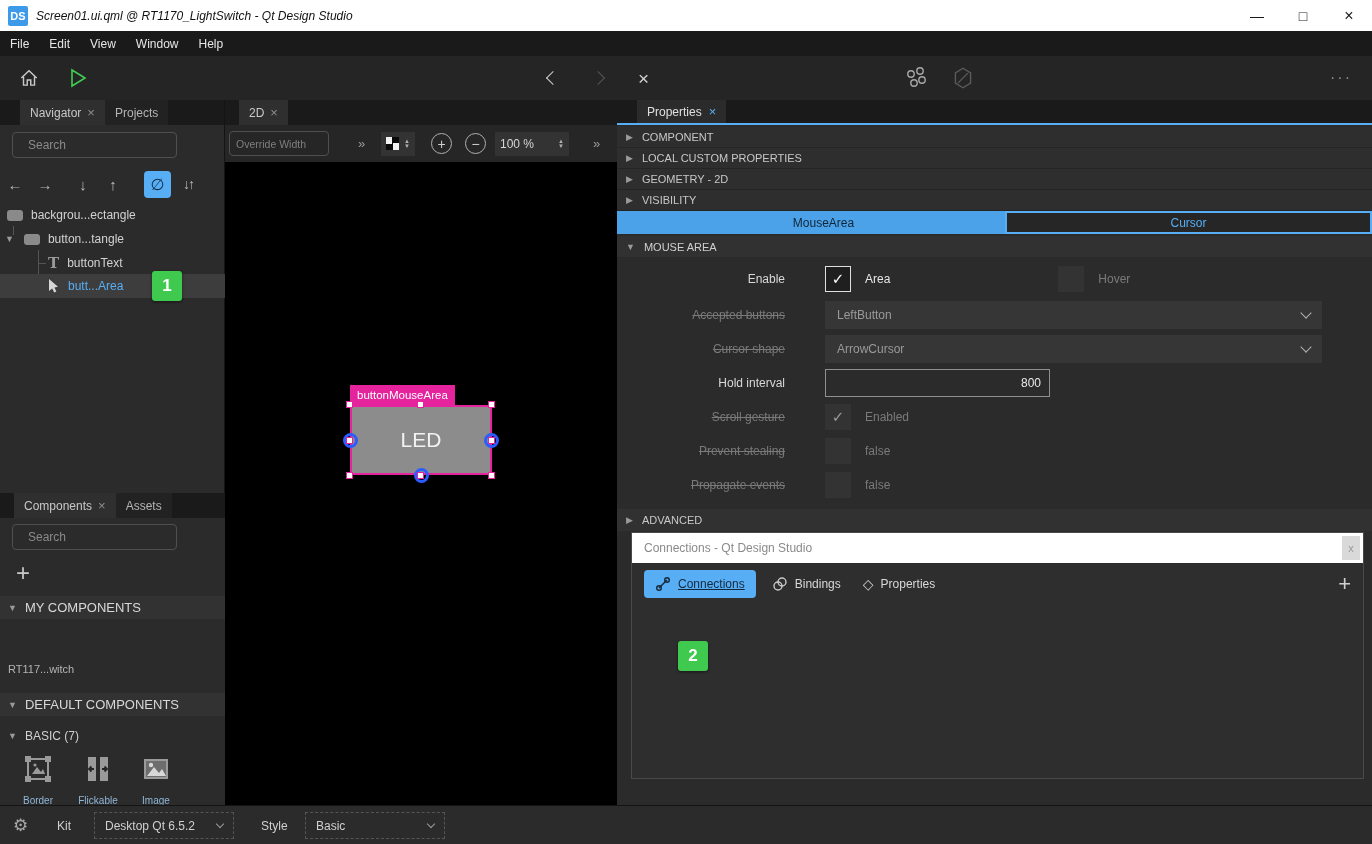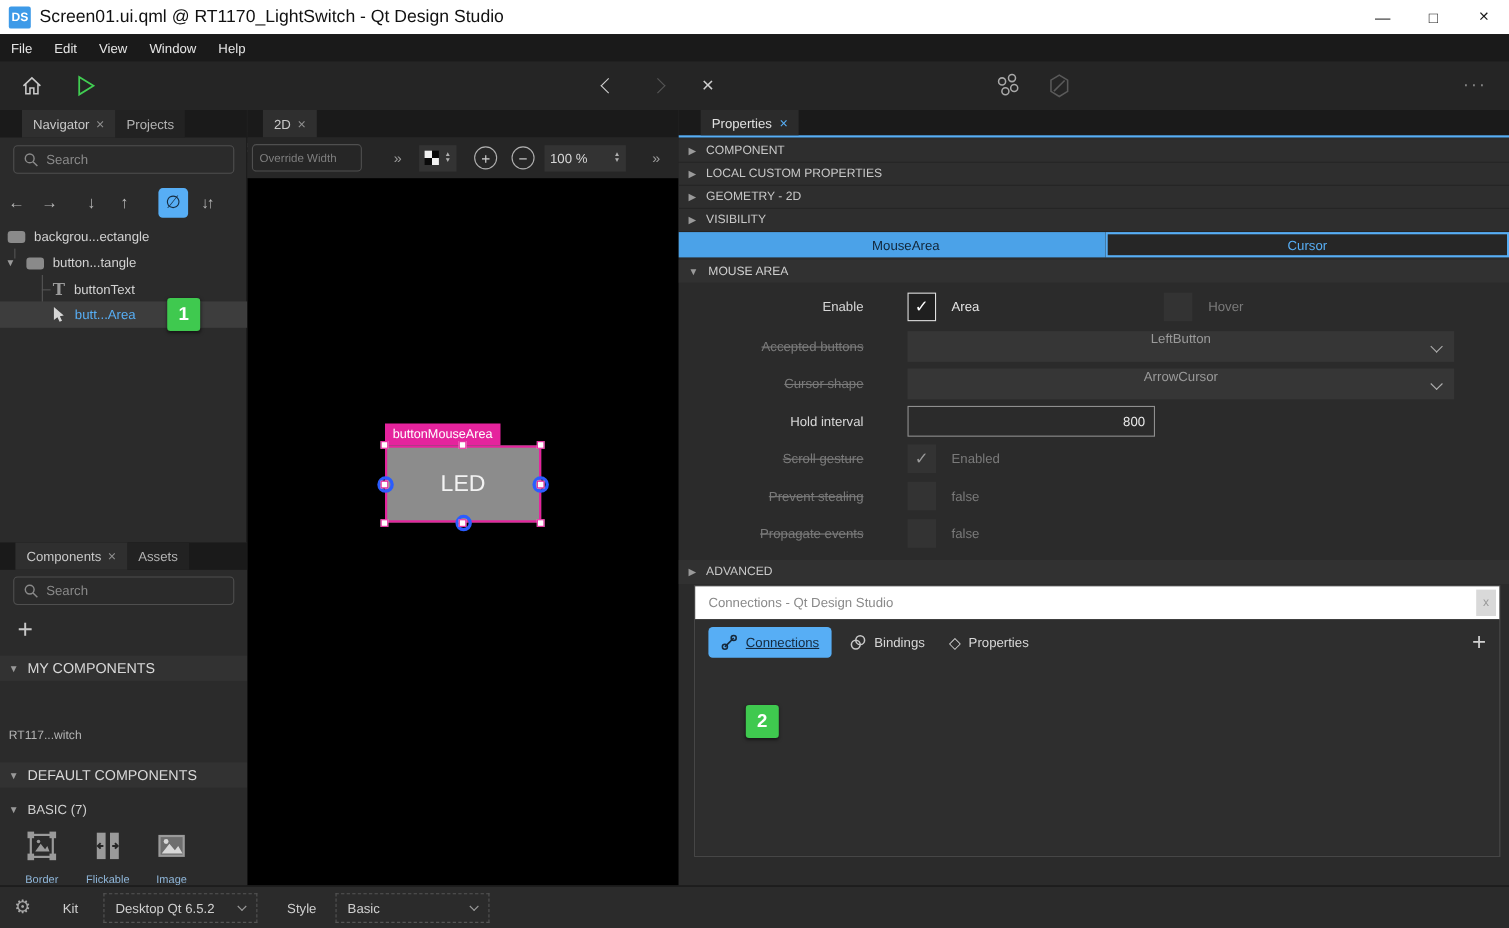--- a/index.html
+++ b/index.html
@@ -3,21 +3,21 @@
 <meta charset="utf-8">
 <style>
   * { margin:0; padding:0; box-sizing:border-box; }
   html,body { background:#101010; }
   body { font-family:"Liberation Sans","DejaVu Sans",sans-serif; font-size:12px; }
   #app { position:relative; width:1372px; height:844px; background:#262626; overflow:hidden; }
 
   
   .titlebar { position:absolute; left:0; top:0; width:1372px; height:31px; background:#ffffff; display:flex; align-items:center; }
   .app-icon { width:20px; height:20px; margin-left:8px; background:#3d9ae8; color:#fff; font-weight:bold; font-size:11px; display:flex; align-items:center; justify-content:center; border-radius:2px; }
-  .win-title { margin-left:8px; color:#111; font-size:16px; }
+  .win-title { margin-left:8px; color:#111; font-size:12px;font-style:italic; }
   .win-controls { margin-left:auto; display:flex; }
   .win-btn { width:46px; height:31px; display:flex; align-items:center; justify-content:center; color:#1a1a1a; font-size:14px; }
 
   
   .menubar { position:absolute; left:0; top:31px; width:1372px; height:25px; background:#1a1a1a; display:flex; align-items:center; }
   .menu-item { padding:0 10px; color:#e6e6e6; height:25px; display:flex; align-items:center; }
   .menu-item::first-letter { text-decoration:underline; }
 
   
   .toolbar { position:absolute; left:0; top:56px; width:1372px; height:44px; background:#252525; display:flex; align-items:center; }
@@ -34,21 +34,21 @@
 
   
   .tabstrip { height:25px; background:#1a1a1a; display:flex; align-items:stretch; }
   .tab { display:flex; align-items:center; justify-content:center; gap:6px; color:#c8c8c8; font-size:12px; padding:0 10px; }
   .tab .close-x { color:#8f8f8f; font-size:13px; }
   .tab.active { background:#2f2f2f; }
   .tab.inactive { background:#222222; color:#b4b4b4; }
 
   
   .left-panel { position:absolute; left:0; top:100px; width:225px; height:705px; background:#2b2b2b; border-right:1px solid #141414; }
-  .searchbox { position:absolute; left:12px; width:201px; height:26px; border:1px solid #4f4f4f; border-radius:4px; display:flex; align-items:center; padding:0 8px; gap:7px; }
+  .searchbox { position:absolute; left:12px; width:165px; height:26px; border:1px solid #4f4f4f; border-radius:4px; display:flex; align-items:center; padding:0 8px; gap:7px; }
   .searchbox input { background:transparent; border:none; outline:none; color:#c8c8c8; font-size:12px; width:140px; font-family:"Liberation Sans",sans-serif; }
   .searchbox input::placeholder { color:#8a8a8a; }
   .nav-icons { position:absolute; left:0; top:68px; width:225px; height:32px; display:flex; align-items:center; }
   .nav-arrow { color:#b8b8b8; font-size:15px; width:30px; text-align:center; }
   .eye-btn { width:27px; height:27px; background:#57aef5; border-radius:4px; color:#152b3f; font-size:16px; display:flex; align-items:center; justify-content:center; margin-left:16px; }
   .sort-ic { color:#b8b8b8; font-size:14px; letter-spacing:-2px; margin-left:12px; }
   .tree { position:absolute; left:0; top:104px; width:225px; }
   .tree-row { position:absolute; left:0; width:225px; height:22px; display:flex; align-items:center; color:#d2d2d2; }
   .tree-row.selected { background:#3d3d3d; height:24px; }
   .node-rect { width:16px; height:11px; background:#8a8a8a; border-radius:3px; }
@@ -99,21 +99,21 @@
   .form { position:absolute; left:0; top:162px; width:755px; }
   .form-row { position:absolute; left:0; width:755px; height:34px; display:flex; align-items:center;padding-left:40px; }
   .f-label { width:128px; text-align:right; color:#d8d8d8; }
   .f-label.strike { color:#7a7a7a; text-decoration:line-through; }
   .f-ctrl { margin-left:40px; display:flex; align-items:center; }
   .cbox { width:26px; height:26px; background:#333; display:flex; align-items:center; justify-content:center; font-size:15px; }
   .cbox.lit { background:#1f1f1f; border:1px solid #e0e0e0; color:#fff; }
   .cbox.dim-check { color:#9a9a9a; }
   .cb-label { margin-left:14px; color:#e6e6e6; }
   .cb-label.dim { color:#7a7a7a; }
-  .dropdown { width:497px; height:28px; background:#363636; display:flex; align-items:center; color:#9a9a9a; padding:0 12px;flex-direction:column; }
+  .dropdown { width:497px; height:28px; background:#363636; display:flex; align-items:center; color:#9a9a9a; padding:0 12px; }
   .dropdown .chev { margin-left:auto; border-color:#b0b0b0; }
   .num-input { width:225px; height:28px; background:transparent; border:1px solid #8f8f8f; color:#e8e8e8; text-align:right; padding:0 8px; font-size:12px; font-family:"Liberation Sans",sans-serif; outline:none; }
   .adv-header { position:absolute; left:0; top:409px; width:755px; height:22px; background:#313131; display:flex; align-items:center; gap:9px; padding-left:9px; color:#c8c8c8; font-size:11px; }
 
   
   .dialog { position:absolute; left:15px; top:433px; width:731px; height:245px; box-shadow:0 0 0 1px #4a4a4a; }
   .dialog-title { height:30px; background:#ffffff; display:flex; align-items:center; padding-left:12px; color:#8a8a8a; font-size:12px; }
   .dialog-x { margin-left:auto; margin-right:3px; width:18px; height:24px; background:#d9d9d9; color:#9a9a9a; font-size:11px; display:flex; align-items:center; justify-content:center; }
   .dialog-body { position:relative; height:215px; background:#2e2e2e; }
   .dtabs { display:flex; align-items:center; height:42px; padding:0 12px; gap:10px; }

